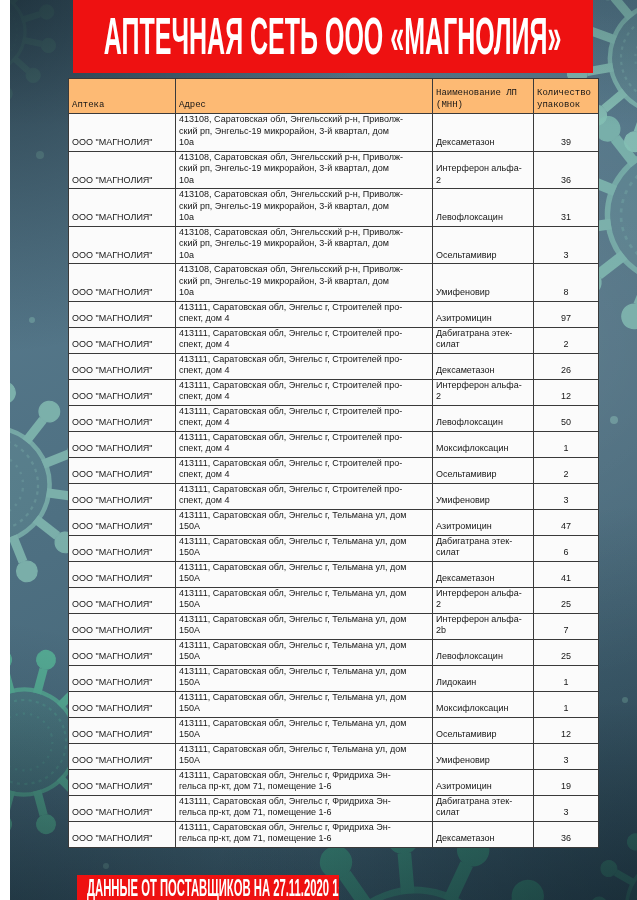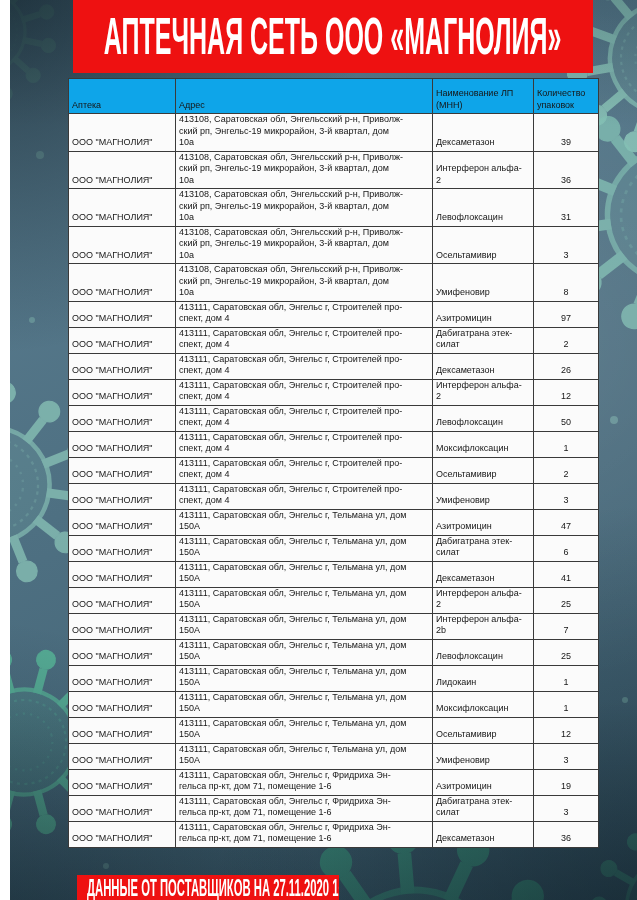--- a/index.html
+++ b/index.html
@@ -19,21 +19,21 @@
   .banner{position:absolute;left:63px;top:0;width:520px;height:73px;background:#ee1111;
           display:flex;align-items:center;justify-content:center;overflow:hidden;}
   .banner-title{color:#ffffff;font-weight:700;font-size:50px;white-space:nowrap;
           transform:scale(0.50,1.02);transform-origin:center center;letter-spacing:0px;}
 
   table.doc{position:absolute;left:58px;top:78px;width:530px;border-collapse:collapse;
           table-layout:fixed;background:#fbfbfb;border:1px solid #1f1f1f;}
   table.doc td, table.doc th{border:1px solid #3a3a3a;font-size:9px;line-height:11.5px;
           color:#161616;font-weight:400;padding:0 3px 2px 3px;vertical-align:bottom;
           white-space:pre-line;overflow:hidden;}
-  table.doc th{background:#0ea5e9;height:32px;text-align:left;}
+  table.doc th{background:#fdba74;height:32px;text-align:left;font-family:Liberation Mono, monospace;}
   th.col-drug, th.col-qty{vertical-align:top;padding-top:2px;}
   th.col-qty{text-align:right;}
   td.addr{vertical-align:bottom;}
   td.qty{text-align:center;}
 
   .footer-band{position:absolute;left:67px;top:875px;width:262px;height:25px;background:#ee1111;
           display:flex;align-items:center;overflow:hidden;}
   .footer-label{color:#ffffff;font-weight:700;font-size:24px;white-space:nowrap;
           transform:scale(0.47,1.0);transform-origin:left center;margin-left:10px;}
 </style>

